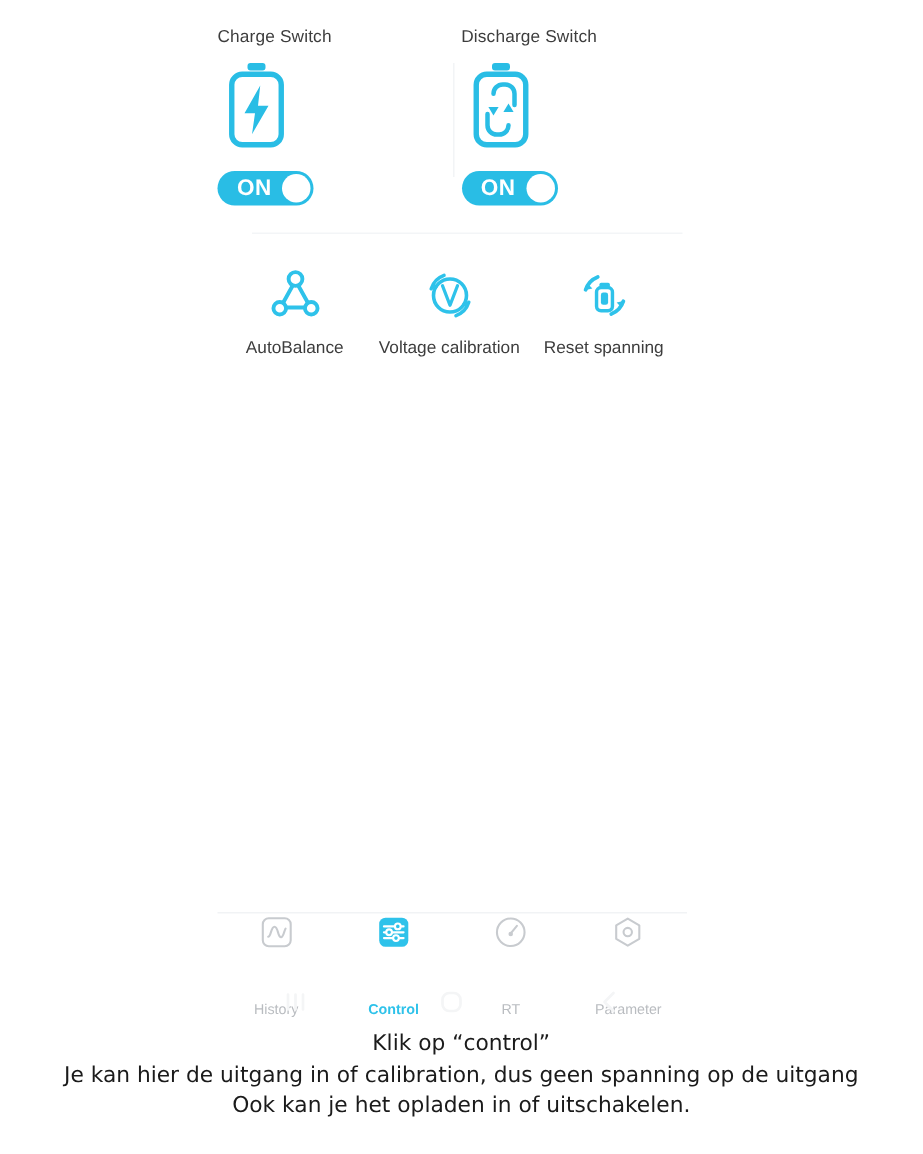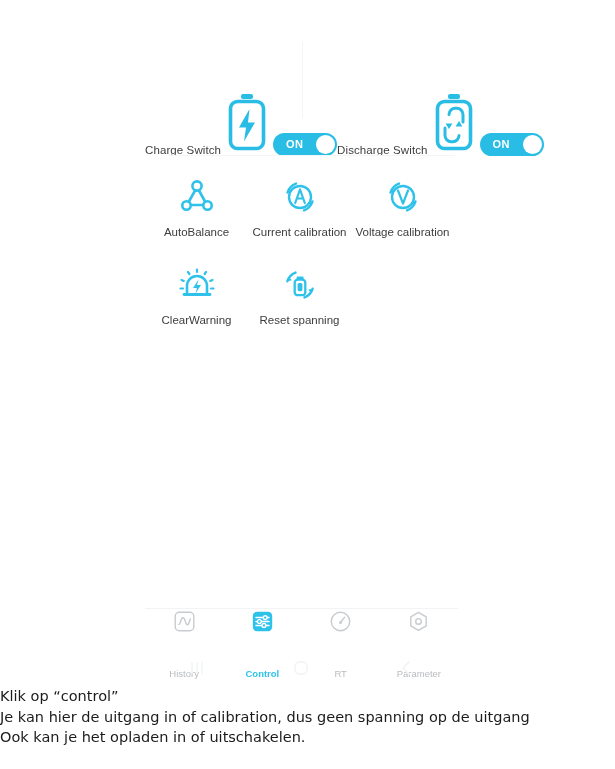--- a/index.html
+++ b/index.html
@@ -32,22 +32,22 @@
     left: 145px;
     top: 8px;
     width: 325px;
     height: 148px;
     display: flex;
     flex-direction: row;
   }
   .switch-col {
     flex: 1 1 50%;
     display: flex;
-    flex-direction: row;
-    align-items: flex-end;
+    flex-direction: column;
+    align-items: flex-start;
     position: relative;
   }
   .switch-title {
     font-size: 11.5px;
     color: #3d3d3d;
     letter-spacing: 0.1px;
     margin-top: 11px;
     white-space: nowrap;
   }
   .batt-icon {
@@ -61,21 +61,21 @@
     background: #29bde5;
     position: relative;
     display: block;
     cursor: pointer;
   }
   .toggle .toggle-label {
     position: absolute;
     left: 13px;
     top: 0;
     line-height: 23px;
-    font-size: 11px;
+    font-size: 15px;
     color: #ffffff;
     font-weight: bold;
     letter-spacing: 0.3px;
   }
   .toggle .knob {
     position: absolute;
     right: 2px;
     top: 2px;
     width: 19px;
     height: 19px;
@@ -191,20 +191,21 @@
     justify-content: center;
     cursor: pointer;
   }
 
   
   .caption {
     position: absolute;
     left: 0;
     top: 686px;
     width: 615px;
+    text-align: center;
     font-family: "DejaVu Sans", sans-serif;
     font-size: 14.5px;
     color: #1b1b1b;
     line-height: 20.5px;
   }
   .caption div {
     white-space: nowrap;
   }
 </style>
 </head>
@@ -259,65 +260,35 @@
         <svg width="40" height="40" viewBox="0 0 40 40">
           <path d="M20 10 L10 28 L30 28 Z" fill="none" stroke="#2ec2ea" stroke-width="2.6" stroke-linejoin="round"></path>
           <circle cx="20" cy="9" r="4.6" fill="#ffffff" stroke="#2ec2ea" stroke-width="2.6"></circle>
           <circle cx="9.5" cy="28.5" r="4.2" fill="#ffffff" stroke="#2ec2ea" stroke-width="2.6"></circle>
           <circle cx="30.5" cy="28.5" r="4.2" fill="#ffffff" stroke="#2ec2ea" stroke-width="2.6"></circle>
         </svg>
       </div>
       <div class="func-label">AutoBalance</div>
     </div>
 
-    <div class="func-cell">
-      <div class="fi">
-        <svg width="40" height="40" viewBox="0 0 40 40">
-          <circle cx="20" cy="20" r="11" fill="none" stroke="#2ec2ea" stroke-width="2.4"></circle>
-          <path d="M20 12.5 L15.2 26 M20 12.5 L24.8 26 M16.9 21.5 L23.1 21.5" fill="none" stroke="#2ec2ea" stroke-width="2.2" stroke-linecap="round" stroke-linejoin="round"></path>
-          <path d="M7.5 15.5 A14 14 0 0 1 16 6.6" fill="none" stroke="#2ec2ea" stroke-width="2.4" stroke-linecap="round"></path>
-          <path d="M32.5 24.5 A14 14 0 0 1 24 33.4" fill="none" stroke="#2ec2ea" stroke-width="2.4" stroke-linecap="round"></path>
-          <path d="M7.6 15.6 l4.4 -0.9 l-3.1 -3.3 Z" fill="#2ec2ea"></path>
-          <path d="M32.4 24.4 l-4.4 0.9 l3.1 3.3 Z" fill="#2ec2ea"></path>
-        </svg>
-      </div>
-      <div class="func-label">Current calibration</div>
-    </div>
 
     <div class="func-cell">
       <div class="fi">
         <svg width="40" height="40" viewBox="0 0 40 40">
           <circle cx="20" cy="20" r="11" fill="none" stroke="#2ec2ea" stroke-width="2.4"></circle>
           <path d="M15 13.5 L20 26.5 L25 13.5" fill="none" stroke="#2ec2ea" stroke-width="2.2" stroke-linecap="round" stroke-linejoin="round"></path>
           <path d="M7.5 15.5 A14 14 0 0 1 16 6.6" fill="none" stroke="#2ec2ea" stroke-width="2.4" stroke-linecap="round"></path>
           <path d="M32.5 24.5 A14 14 0 0 1 24 33.4" fill="none" stroke="#2ec2ea" stroke-width="2.4" stroke-linecap="round"></path>
           <path d="M7.6 15.6 l4.4 -0.9 l-3.1 -3.3 Z" fill="#2ec2ea"></path>
           <path d="M32.4 24.4 l-4.4 0.9 l3.1 3.3 Z" fill="#2ec2ea"></path>
         </svg>
       </div>
       <div class="func-label">Voltage calibration</div>
     </div>
 
-    <div class="func-cell">
-      <div class="fi">
-        <svg width="42" height="42" viewBox="0 0 42 42">
-          <path d="M11 30 V22 a10 10 0 0 1 20 0 V30" fill="none" stroke="#2ec2ea" stroke-width="2.6"></path>
-          <path d="M8 30.5 H34" fill="none" stroke="#2ec2ea" stroke-width="2.8" stroke-linecap="round"></path>
-          <path d="M22.5 15.5 L17 24 L21 24 L19.5 29.5 L25 21 L21 21 Z" fill="#2ec2ea"></path>
-          <path d="M21 5.5 V8" stroke="#2ec2ea" stroke-width="2.2" stroke-linecap="round"></path>
-          <path d="M12 8 L13.4 10" stroke="#2ec2ea" stroke-width="2.2" stroke-linecap="round"></path>
-          <path d="M30 8 L28.6 10" stroke="#2ec2ea" stroke-width="2.2" stroke-linecap="round"></path>
-          <path d="M5.5 16 L7.8 16.9" stroke="#2ec2ea" stroke-width="2.2" stroke-linecap="round"></path>
-          <path d="M36.5 16 L34.2 16.9" stroke="#2ec2ea" stroke-width="2.2" stroke-linecap="round"></path>
-          <path d="M4.5 24.5 L7 24.5" stroke="#2ec2ea" stroke-width="2.2" stroke-linecap="round"></path>
-          <path d="M37.5 24.5 L35 24.5" stroke="#2ec2ea" stroke-width="2.2" stroke-linecap="round"></path>
-        </svg>
-      </div>
-      <div class="func-label">ClearWarning</div>
-    </div>
 
     <div class="func-cell">
       <div class="fi">
         <svg width="40" height="40" viewBox="0 0 40 40">
           <rect x="16.6" y="11.5" width="7" height="3" rx="1.2" fill="#2ec2ea"></rect>
           <rect x="14.7" y="14.7" width="10.6" height="15.5" rx="3" fill="none" stroke="#2ec2ea" stroke-width="2.3"></rect>
           <rect x="17.6" y="18" width="4.8" height="8.2" rx="1.6" fill="#2ec2ea"></rect>
           <path d="M7.4 16.2 A13.8 13.8 0 0 1 15.5 7.6" fill="none" stroke="#2ec2ea" stroke-width="2.5" stroke-linecap="round"></path>
           <path d="M32.6 23.8 A13.8 13.8 0 0 1 24.5 32.4" fill="none" stroke="#2ec2ea" stroke-width="2.5" stroke-linecap="round"></path>
           <path d="M7.5 16.3 l4.4 -1 l-3.2 -3.3 Z" fill="#2ec2ea"></path>

